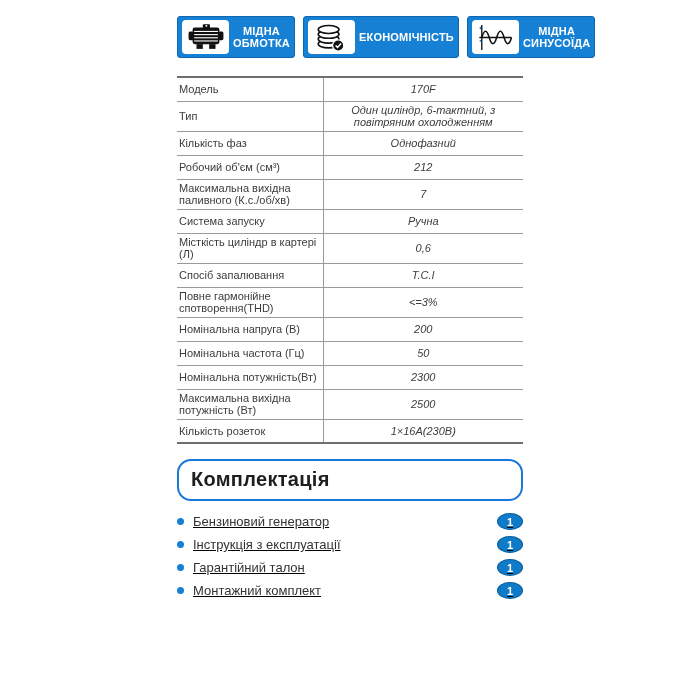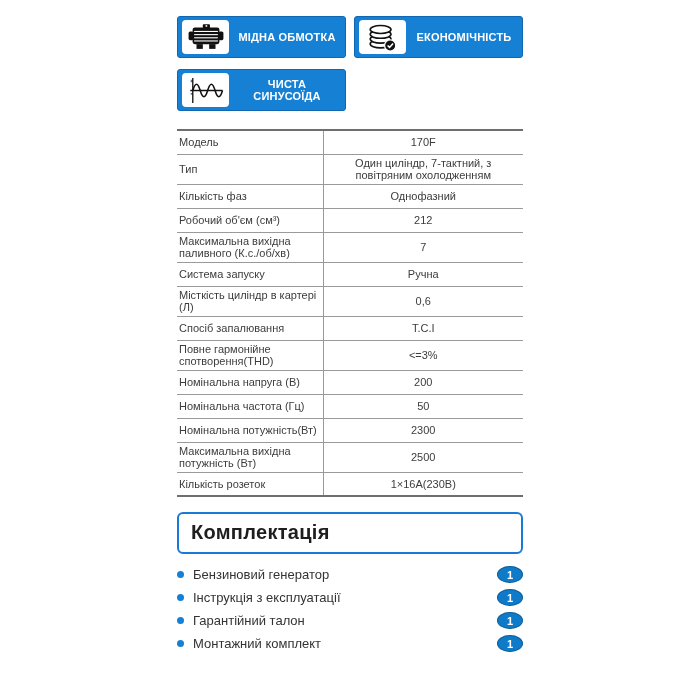--- a/index.html
+++ b/index.html
@@ -11,43 +11,43 @@
     --table-edge:#6e6e6e;
     --ink:#3c3c3c;
   }
   *{margin:0;padding:0;box-sizing:border-box;}
   html,body{width:700px;height:700px;background:#ffffff;overflow:hidden;
     font-family:"Liberation Sans","DejaVu Sans",sans-serif;}
   .page{width:700px;height:700px;padding-top:16px;}
   .content{width:346px;margin:0 auto;}
 
   
-  .features{display:grid;grid-template-columns:1fr 1fr;gap:11px 8px;}
+  .features{display:grid;grid-template-columns:1fr 1fr 1fr;gap:11px 8px;}
   .feature{height:42px;background:var(--accent);border:1px solid var(--accent-dark);
     border-radius:3px;display:flex;align-items:center;}
   .icon-box{width:47px;height:34px;margin-left:4px;background:#ffffff;border-radius:4px;
     display:flex;align-items:center;justify-content:center;flex:none;}
   .feature-label{flex:1;text-align:center;color:#ffffff;font-weight:bold;
     font-size:11px;line-height:12px;padding:0 4px;letter-spacing:.2px;}
 
   
   .spec-table{width:100%;margin-top:18px;border-collapse:collapse;
     border-top:2px solid var(--table-edge);border-bottom:2px solid var(--table-edge);}
   .spec-table td{font-size:11px;line-height:12.5px;height:24px;color:var(--ink);
     padding:2px 4px;vertical-align:middle;}
   .spec-table tr + tr td{border-top:1px solid var(--table-line);}
   td.spec-label{width:146px;border-right:1px solid var(--table-line);text-align:left;padding-left:2px;}
-  td.spec-value{text-align:center;}
+  td.spec-value{text-align:center;font-style:italic;}
 
   
-  .package-box{margin-top:15px;border:2px solid var(--box-border);border-radius:6px;
+  .package-box{margin-top:15px;border:2px solid var(--box-border);border-radius:14px;
     padding:7px 12px 8px 12px;}
   .package-title{font-size:20px;font-weight:bold;color:#1e1e1e;letter-spacing:.3px;}
   .package-list{list-style:none;margin-top:11px;}
-  .package-item{display:flex;align-items:center;height:19px;margin-bottom:4px;}
+  .package-item{display:flex;align-items:center;height:19px;margin-bottom:4px;text-decoration:underline;}
   .bullet{width:7px;height:7px;border-radius:50%;background:var(--accent);
     margin-right:9px;flex:none;}
   .item-label{font-size:13px;color:#333333;}
   .qty-badge{margin-left:auto;width:26px;height:17px;border-radius:50%;
     background:var(--qty);border:1px solid #0a5e9e;color:#ffffff;font-size:11px;
     font-weight:bold;display:flex;align-items:center;justify-content:center;flex:none;}
   svg{display:block;}
 </style>
 </head>
 <body>
@@ -94,35 +94,35 @@
       <div class="feature">
         <span class="icon-box">
           <svg width="38" height="29" viewBox="0 0 46 34">
             <rect x="4.5" y="4" width="2.5" height="3" fill="#1580d4"></rect>
             <rect x="4.5" y="20" width="2.5" height="2" fill="#1580d4"></rect>
             <line x1="7" y1="2" x2="7" y2="32" stroke="#111" stroke-width="1.6"></line>
             <line x1="4" y1="17" x2="43" y2="17" stroke="#111" stroke-width="1.6"></line>
             <path d="M7 17 q4.5 -15 9 0 q4.5 15 9 0 q4.5 -15 9 0 q4.5 15 9 0" fill="none" stroke="#111" stroke-width="1.9"></path>
           </svg>
         </span>
-        <span class="feature-label">ЧИСТА СИНУСОЇДА</span>
+        <span class="feature-label">МІДНА СИНУСОЇДА</span>
       </div>
     </div>
 
     <table class="spec-table">
       <tbody>
 
           <tr>
             <td class="spec-label">Модель</td>
             <td class="spec-value">170F</td>
           </tr>
 
           <tr>
             <td class="spec-label">Тип</td>
-            <td class="spec-value">Один циліндр, 7-тактний, з повітряним охолодженням</td>
+            <td class="spec-value">Один циліндр, 6-тактний, з повітряним охолодженням</td>
           </tr>
 
           <tr>
             <td class="spec-label">Кількість фаз</td>
             <td class="spec-value">Однофазний</td>
           </tr>
 
           <tr>
             <td class="spec-label">Робочий об'єм (см³)</td>
             <td class="spec-value">212</td>

